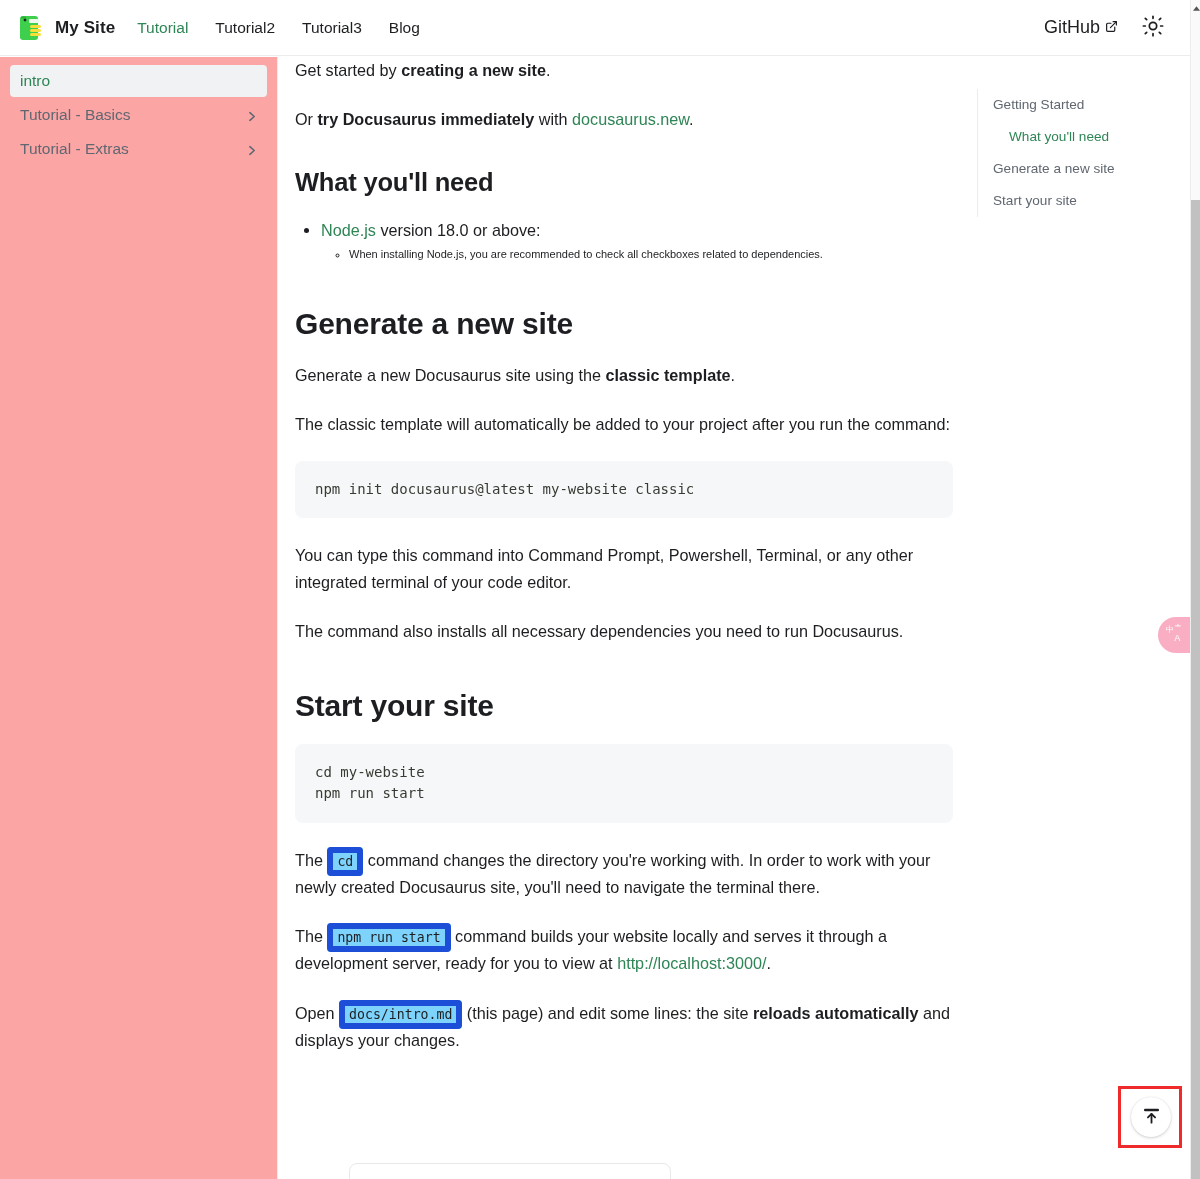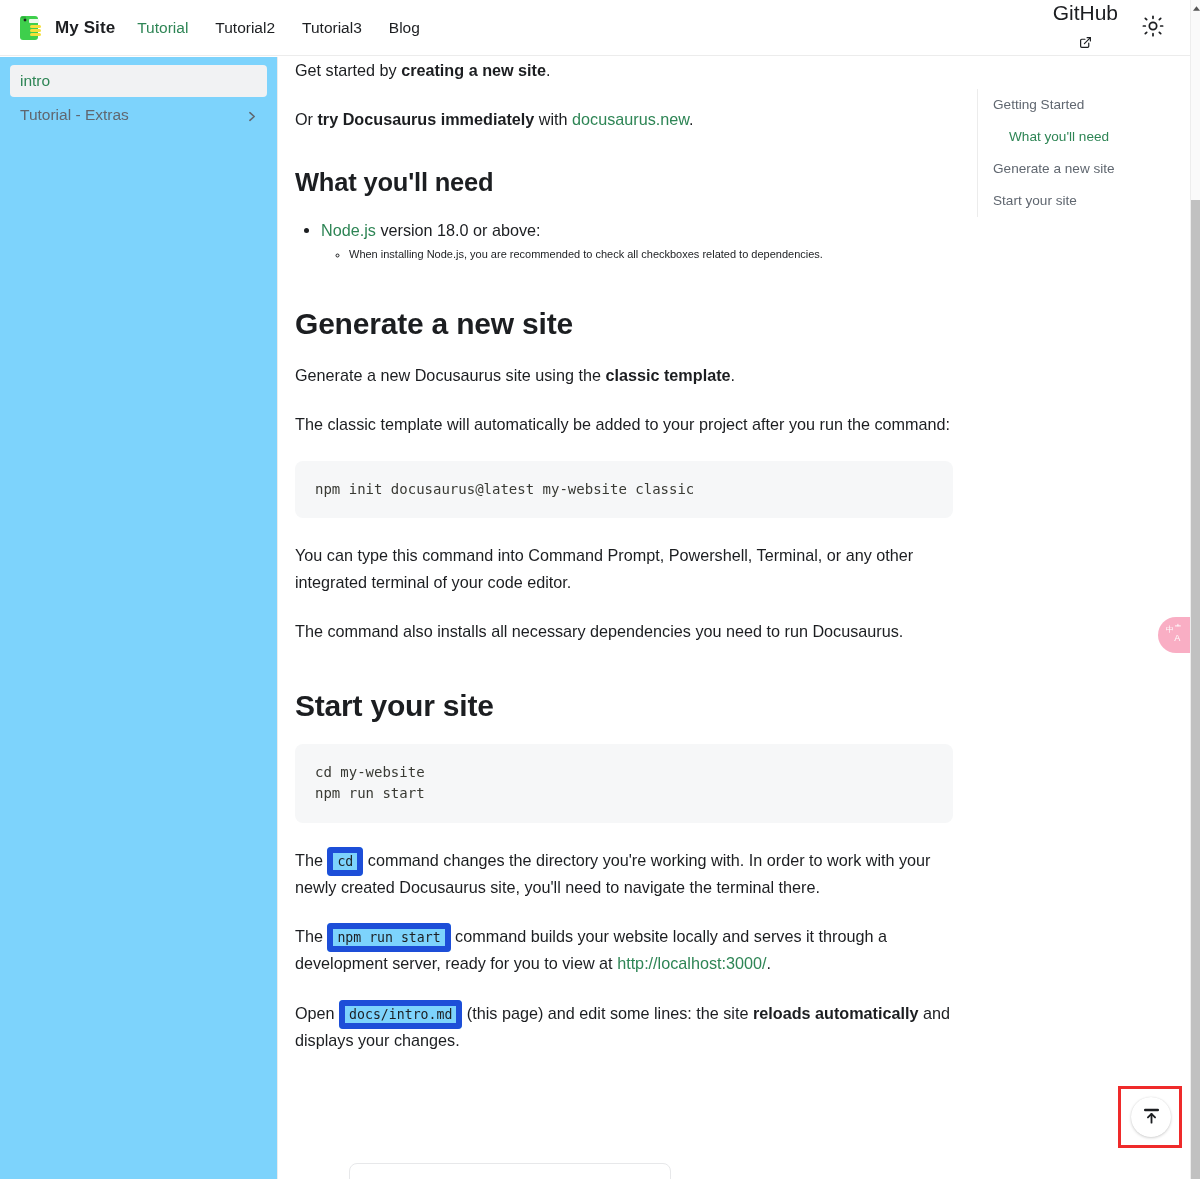--- a/index.html
+++ b/index.html
@@ -29,33 +29,33 @@
   .nav-link {
     font-size: 15.5px; color: #1c1e21; text-decoration: none;
     padding: 4px 0; cursor: pointer; white-space: nowrap;
   }
   .nav-link.active { color: #2e8555; }
   .nav-right {
     margin-left: auto; display: flex; align-items: center; gap: 22px;
     padding-right: 8px;
   }
   .github-link {
-    font-size: 21px; color: #1c1e21; text-decoration: none;
-    display: flex; align-items: center; gap: 5px; cursor: pointer; flex-direction: column;
+    font-size: 18px; color: #1c1e21; text-decoration: none;
+    display: flex; align-items: center; gap: 5px; cursor: pointer;
   }
   .theme-toggle {
     width: 26px; height: 26px; display: flex; align-items: center;
     justify-content: center; cursor: pointer; background: none; border: none;
   }
 
   
   .sidebar {
     position: absolute; top: 57px; left: 0;
     width: 278px; height: 1122px;
-    background: #7dd3fc;
+    background: #fca5a5;
     border-right: 1px solid #ececec;
     padding: 8px 10px 0 10px;
     z-index: 20;
   }
   .side-item {
     display: flex; align-items: center; justify-content: space-between;
     height: 32px; padding: 0 10px; margin-bottom: 2px;
     border-radius: 4px; cursor: pointer;
     font-size: 15.5px; color: #606770;
   }
@@ -215,20 +215,28 @@
       </span>
     </button>
   </div>
 </div>
 
 <aside class="sidebar">
   <div class="side-item active">
     <span>intro</span>
   </div>
   <div class="side-item">
+    <span>Tutorial - Basics</span>
+    <span class="chev">
+      <svg width="13" height="13" viewBox="0 0 24 24" fill="none" stroke="#606770" stroke-width="3" stroke-linecap="round" stroke-linejoin="round">
+        <polyline points="9 5 17 12 9 19"></polyline>
+      </svg>
+    </span>
+  </div>
+  <div class="side-item">
     <span>Tutorial - Extras</span>
     <span class="chev">
       <svg width="13" height="13" viewBox="0 0 24 24" fill="none" stroke="#606770" stroke-width="3" stroke-linecap="round" stroke-linejoin="round">
         <polyline points="9 5 17 12 9 19"></polyline>
       </svg>
     </span>
   </div>
 </aside>
 
 <main class="content">

